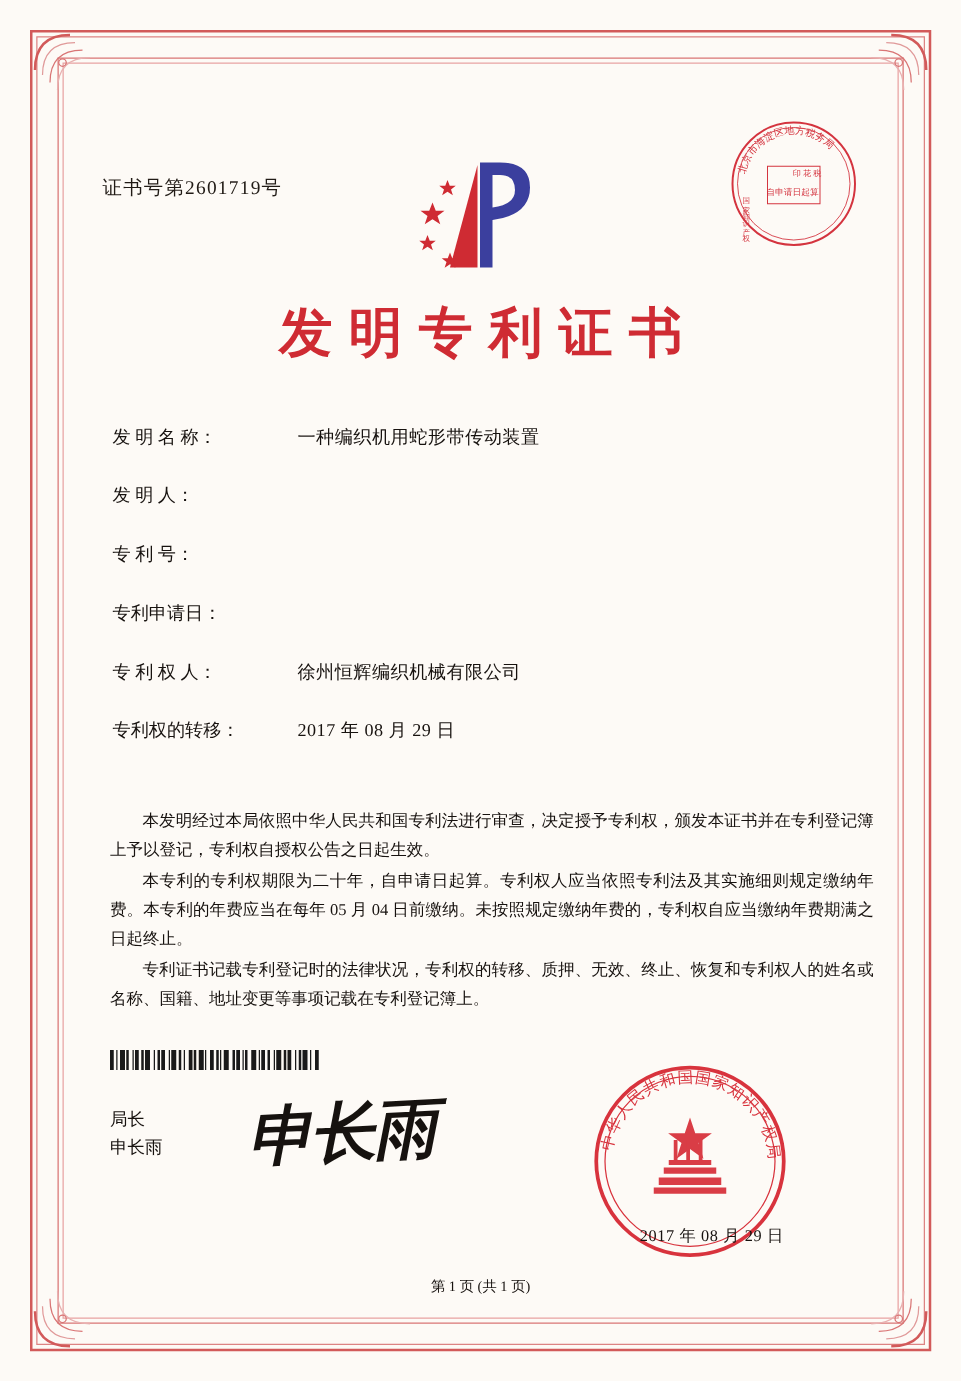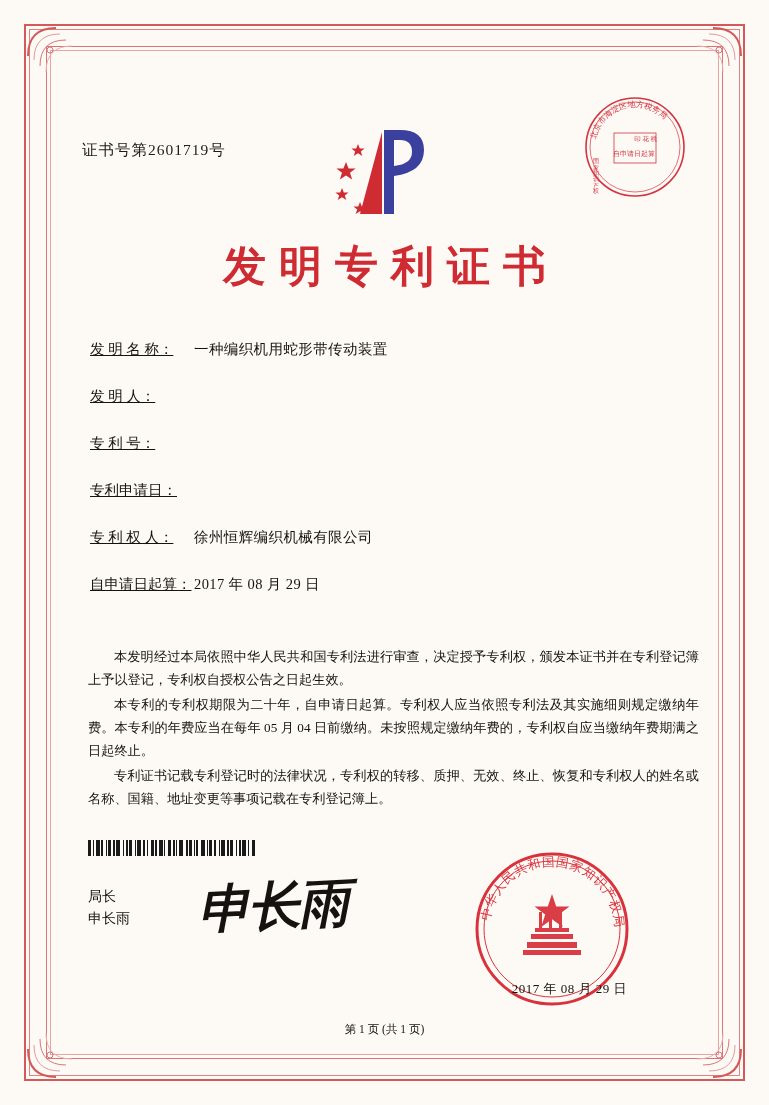--- a/index.html
+++ b/index.html
@@ -116,25 +116,25 @@
     align-items: baseline;
     margin-bottom: 28px;
     font-size: 14.5px;
     color: #17120f;
   }
   .flabel {
     width: 104px;
     flex: 0 0 104px;
     letter-spacing: 0px;
     white-space: nowrap;
-    text-decoration: underline;
   }
   .fvalue {
     flex: 1;
     letter-spacing: 0.4px;
+    margin-left: 44px;
   }
 
   
   .paras {
     position: absolute;
     left: 28px;
     right: 10px;
     top: 585px;
     font-size: 13.2px;
     line-height: 23px;
@@ -310,21 +310,21 @@
         <div class="flabel">专     利     号：</div>
       </div>
       <div class="frow">
         <div class="flabel">专利申请日：</div>
       </div>
       <div class="frow">
         <div class="flabel">专 利 权 人：</div>
         <div class="fvalue">徐州恒辉编织机械有限公司</div>
       </div>
       <div class="frow">
-        <div class="flabel">自申请日起算：</div>
+        <div class="flabel">专利权的转移：</div>
         <div class="fvalue">2017 年 08 月 29 日</div>
       </div>
     </div>
 
     <div class="paras">
       <p>本发明经过本局依照中华人民共和国专利法进行审查，决定授予专利权，颁发本证书并在专利登记簿上予以登记，专利权自授权公告之日起生效。</p>
       <p>本专利的专利权期限为二十年，自申请日起算。专利权人应当依照专利法及其实施细则规定缴纳年费。本专利的年费应当在每年 05 月 04 日前缴纳。未按照规定缴纳年费的，专利权自应当缴纳年费期满之日起终止。</p>
       <p>专利证书记载专利登记时的法律状况，专利权的转移、质押、无效、终止、恢复和专利权人的姓名或名称、国籍、地址变更等事项记载在专利登记簿上。</p>
     </div>
 

